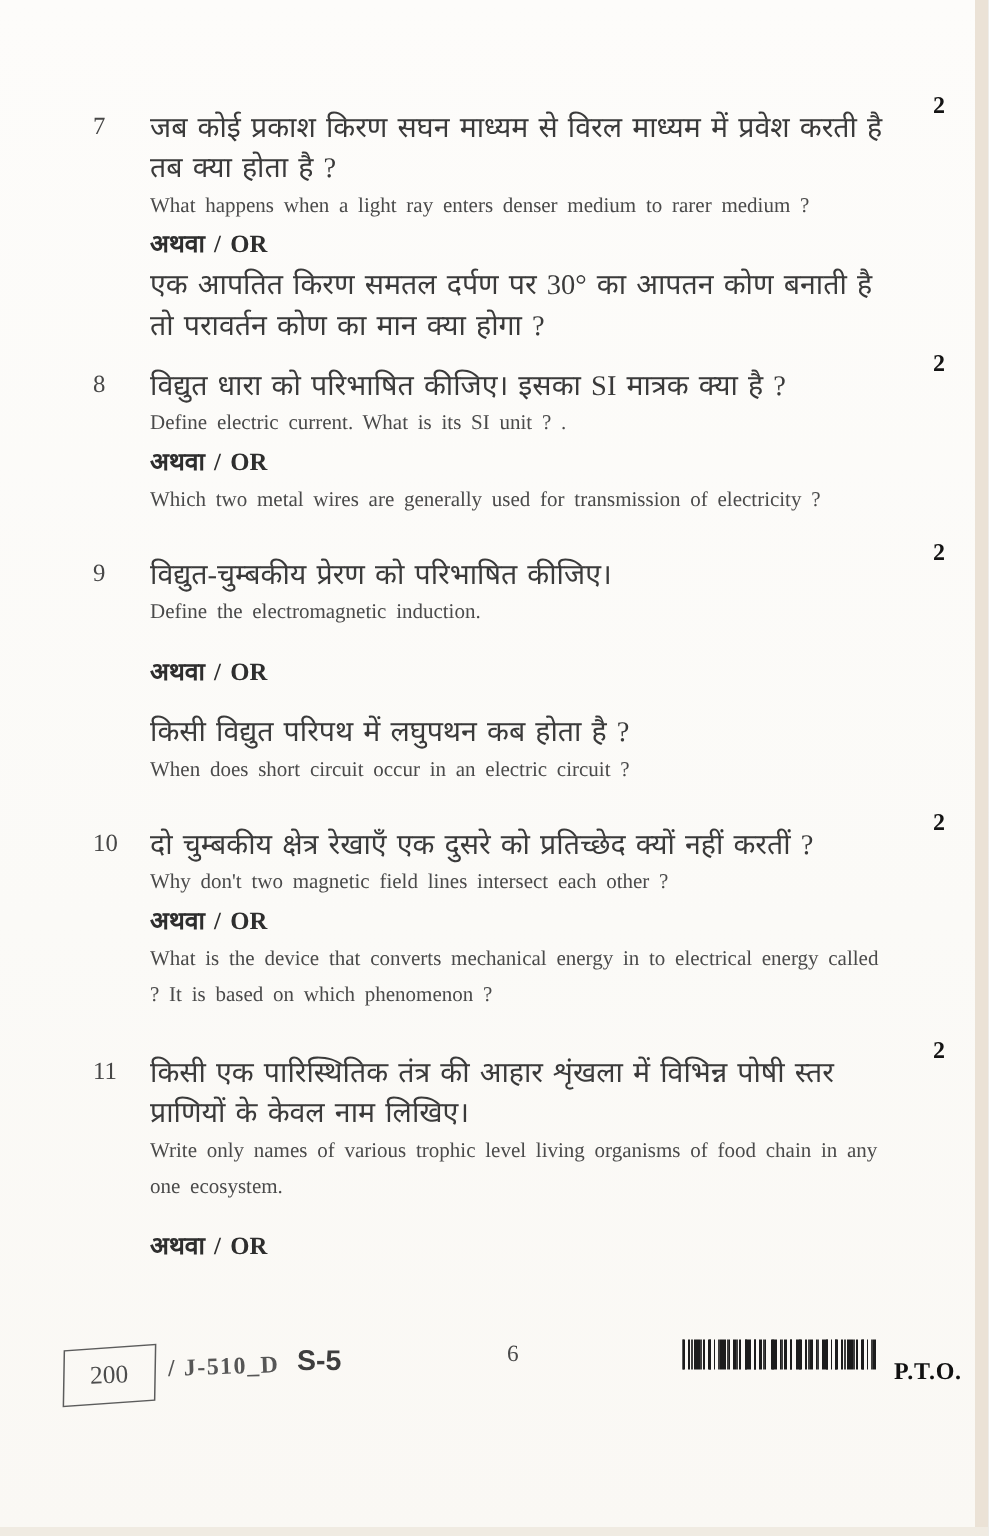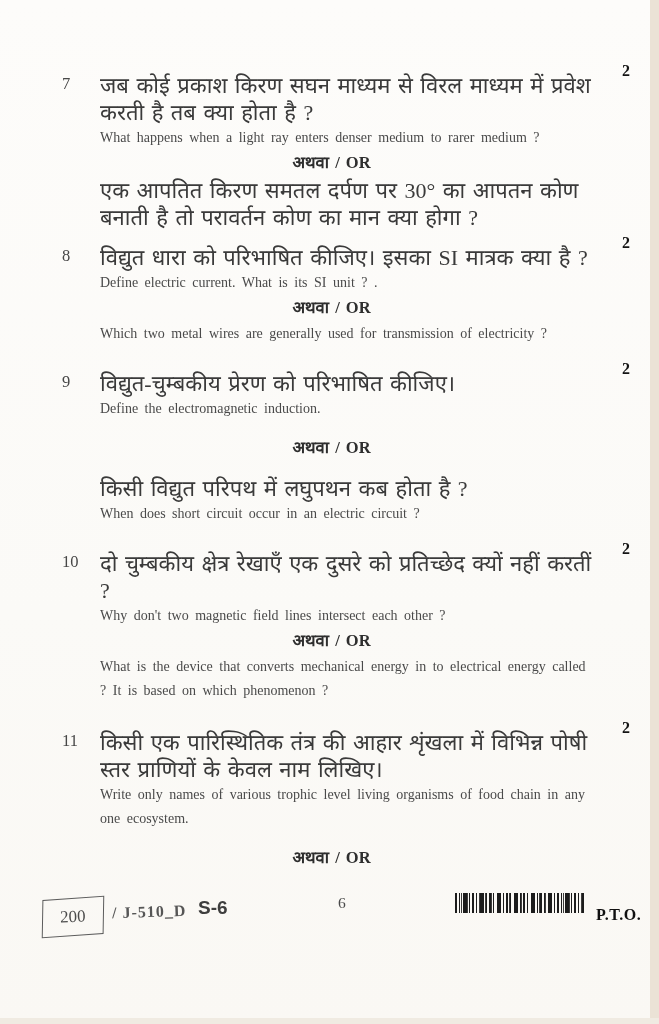--- a/index.html
+++ b/index.html
@@ -38,29 +38,29 @@
     font-size:16.5px; color:#474747;
     padding-top:2px;
   }
   .qbody { flex:1; padding-right:40px; }
   .qmarks {
     position:absolute; top:-10px; right:2px;
     font-weight:bold; font-size:16px; color:#141414;
     letter-spacing:1px;
   }
   .hindi {
-    font-size:22px; line-height:27px; color:#3a3a3a;
+    font-size:19px; line-height:27px; color:#3a3a3a;
     word-spacing:2px;
   }
   .english {
     font-size:14px; line-height:24px; color:#4a4a4a;
     word-spacing:3px;
   }
   .or-line {
-    text-align:center; font-weight:bold;
+    text-align:left; font-weight:bold;
     font-size:16.5px; line-height:22px;
     color:#2e2e2e; margin:2px 30px 3px 0;
     word-spacing:2px;
   }
   .gap-top { margin-top:16px; }
   
   .footer { position:absolute; left:0; top:886px; width:100%; height:60px; }
   .copies-box {
     position:absolute; left:42px; top:12px;
     width:62px; height:38px;
@@ -171,21 +171,21 @@
       </div>
     </div>
 
   </div>
 
   <div class="footer">
     <div class="copies-box">
       <span>200</span>
     </div>
     <div class="paper-code">/ J-510_D</div>
-    <div class="set-code">S-6</div>
+    <div class="set-code">S-5</div>
     <div class="page-number">6</div>
     <div class="barcode"></div>
     <div class="pto">P.T.O.</div>
   </div>
 
   <div class="edge-right"></div>
   <div class="edge-bottom"></div>
 
 </div>
 

